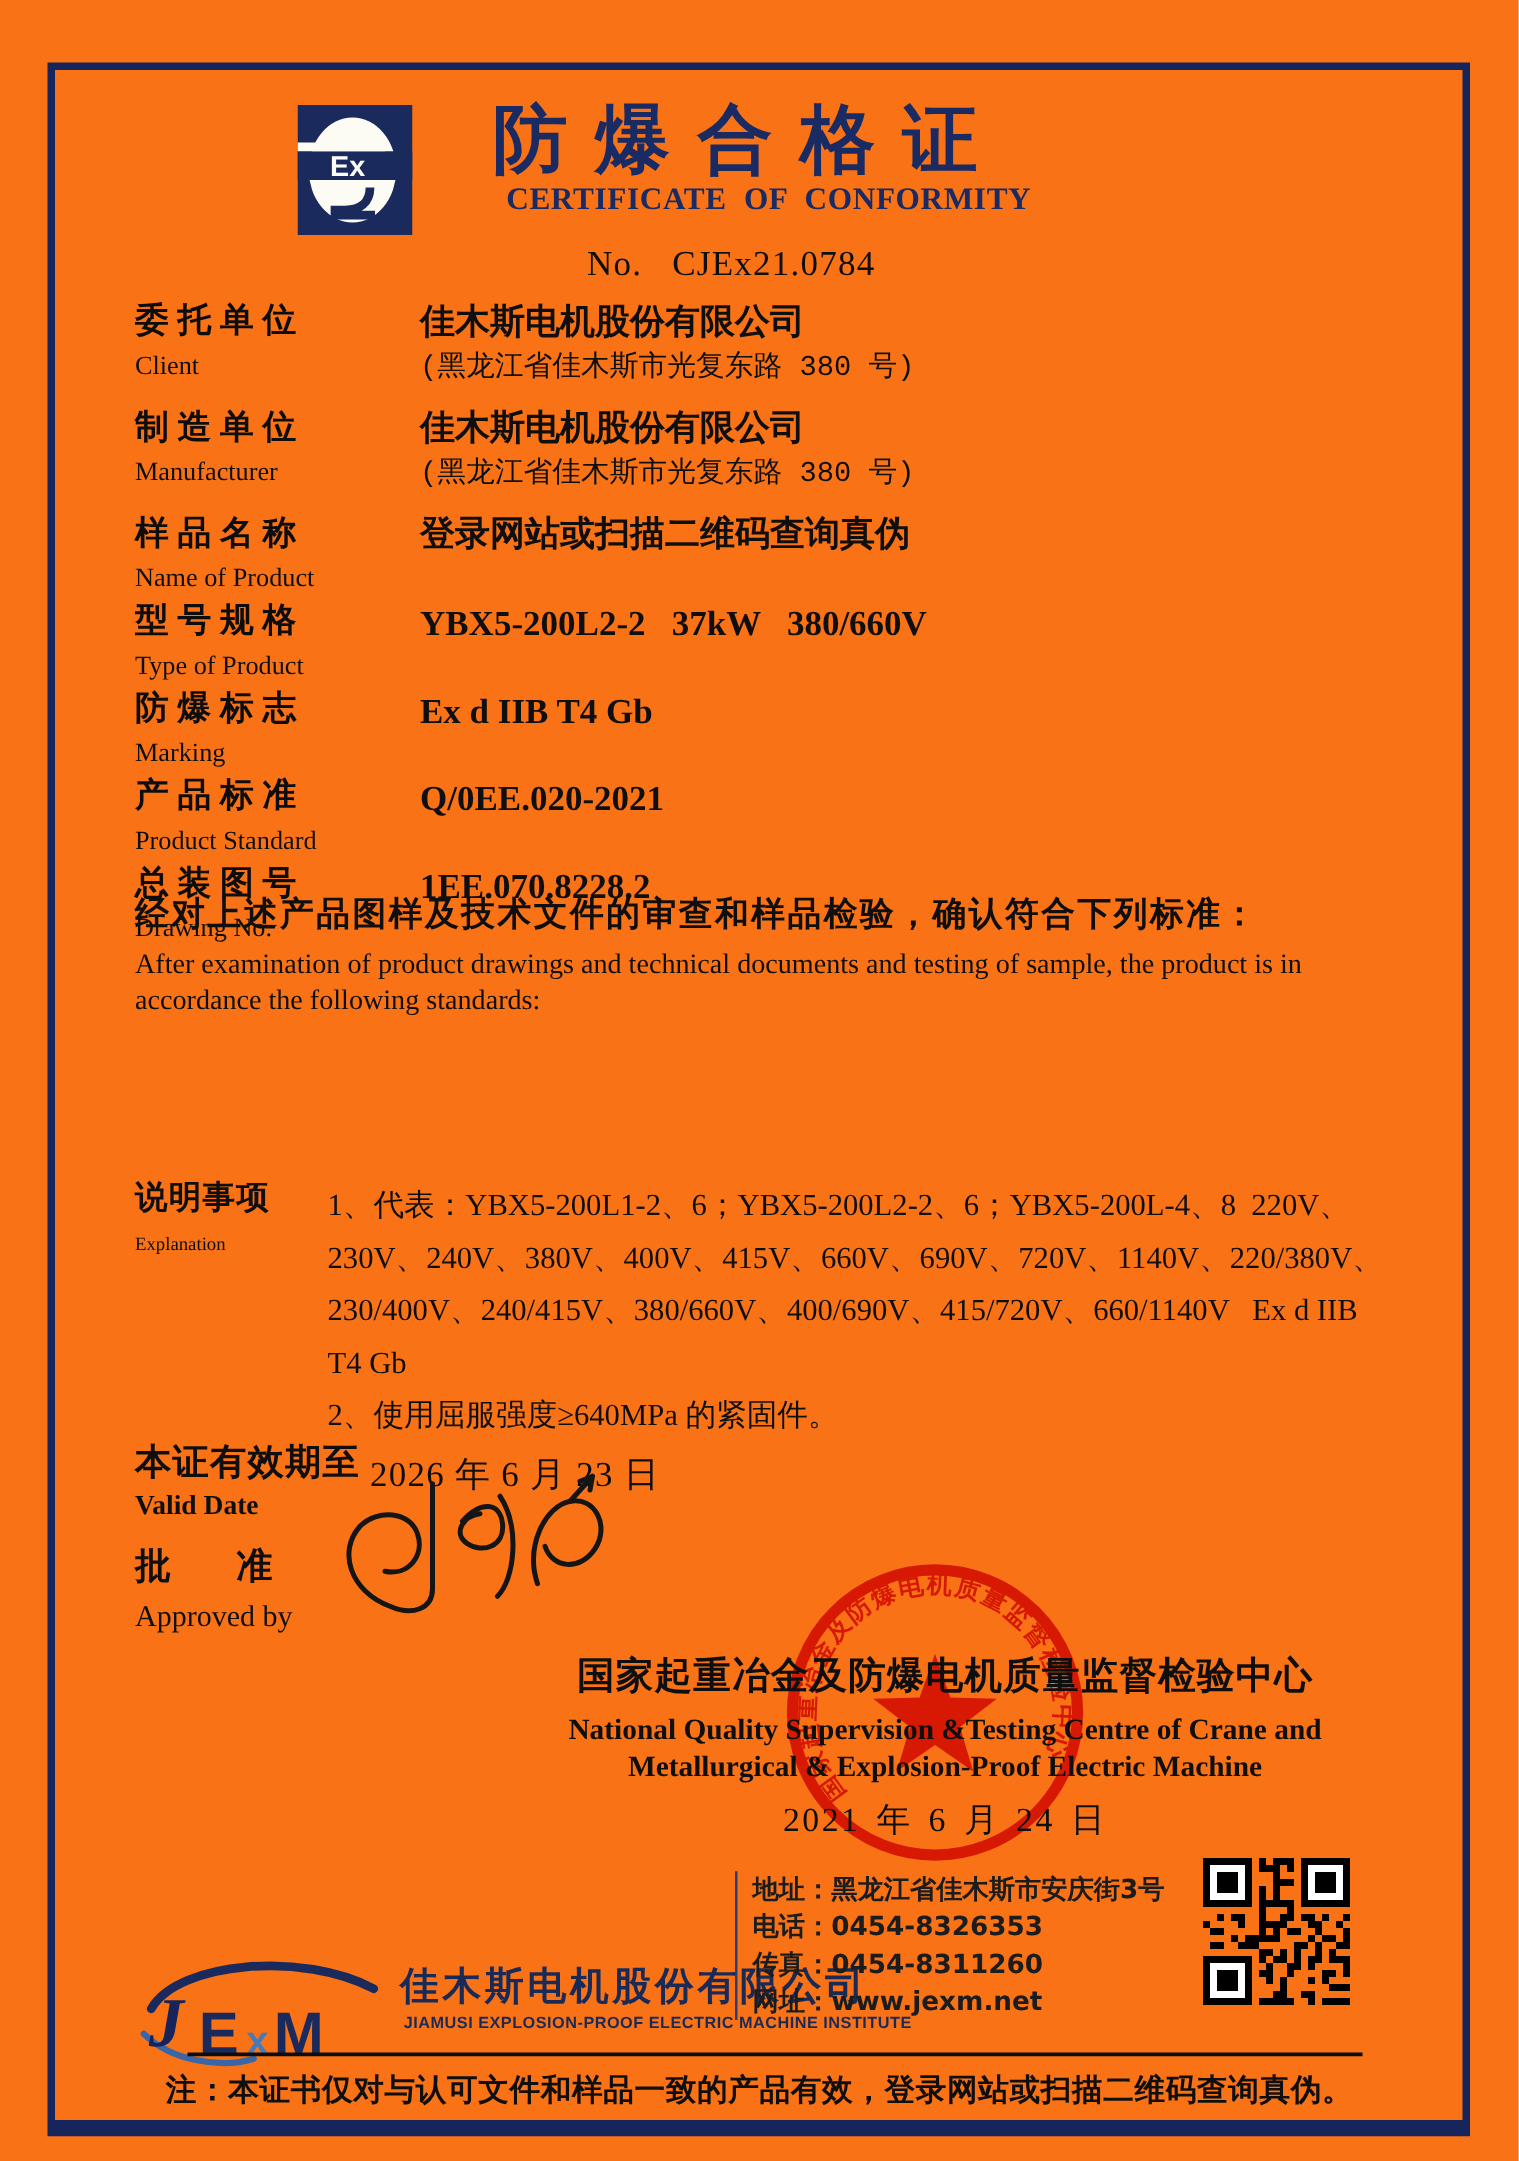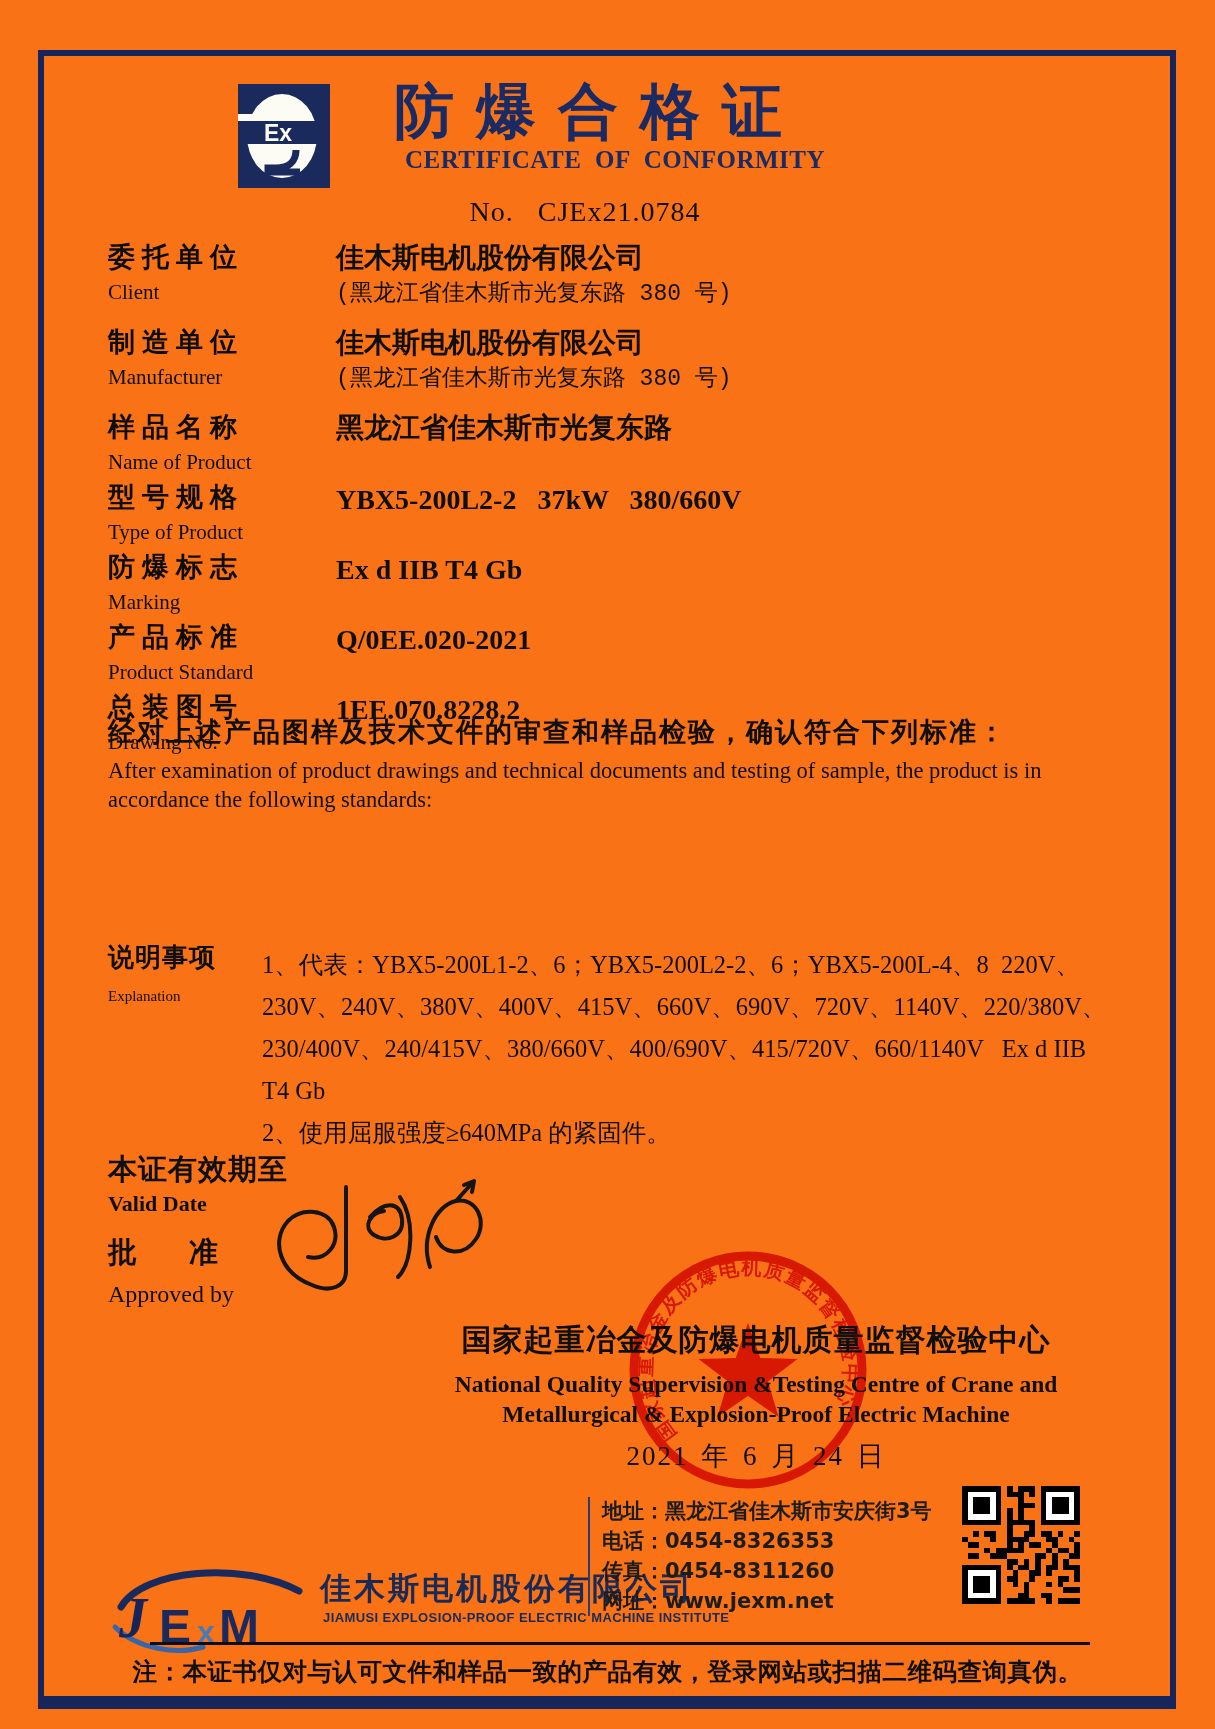--- a/index.html
+++ b/index.html
@@ -112,21 +112,21 @@
           <div class="fv-main cn pre">佳木斯电机股份有限公司</div>
           <div class="fv-sub cn">(黑龙江省佳木斯市光复东路 380 号)</div>
         </div>
     </div>
     <div class="frow">
       <div class="flabel">
           <div class="fl-cn cn">样品名称</div>
           <div class="fl-en">Name of Product</div>
         </div>
       <div class="fval">
-          <div class="fv-main cn pre">黑龙江省佳木斯市光复东路</div>
+          <div class="fv-main cn pre">登录网站或扫描二维码查询真伪</div>
         </div>
     </div>
     <div class="frow">
       <div class="flabel">
           <div class="fl-cn cn">型号规格</div>
           <div class="fl-en">Type of Product</div>
         </div>
       <div class="fval">
           <div class="fv-main pre">YBX5-200L2-2   37kW   380/660V</div>
         </div>
@@ -176,20 +176,21 @@
       <div class="pre">230/400V、240/415V、380/660V、400/690V、415/720V、660/1140V   Ex d IIB</div>
       <div class="pre">T4 Gb</div>
       <div class="pre">2、使用屈服强度≥640MPa 的紧固件。</div>
     </div>
   </div>
 
   <div class="valid-label">
     <div class="v-cn cn">本证有效期至</div>
     <div class="v-en">Valid Date</div>
   </div>
+  <div class="valid-value">2026 年 6 月 23 日</div>
 
   <div class="approve-label">
     <div class="a-cn cn">批准</div>
     <div class="a-en">Approved by</div>
   </div>
   <svg class="signature" viewBox="0 0 290 145">
     <g fill="none" stroke="#151515" stroke-width="4" stroke-linecap="round">
       <path d="M96,12 L96,96 C96,112 80,118 62,110 C30,98 20,66 38,46 C52,32 78,34 84,52 C90,70 76,86 58,82"></path>
       <path d="M120,42 C134,26 150,26 152,44 C154,62 136,68 124,60 C112,52 120,38 134,36"></path>
       <path d="M150,22 C166,46 162,88 148,102"></path>

